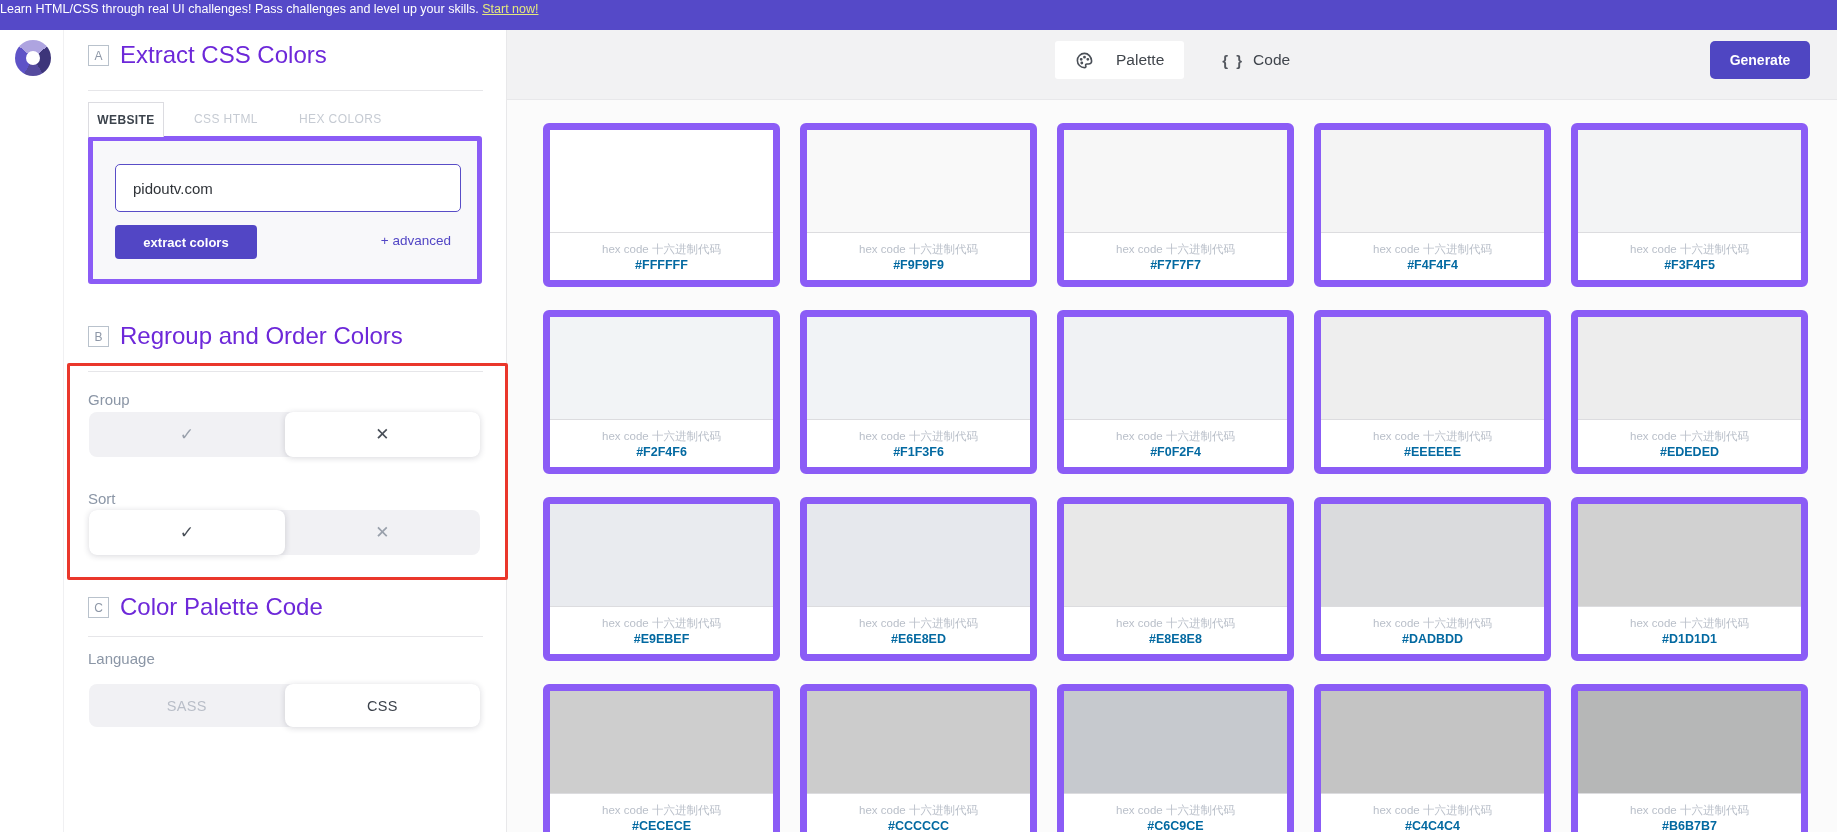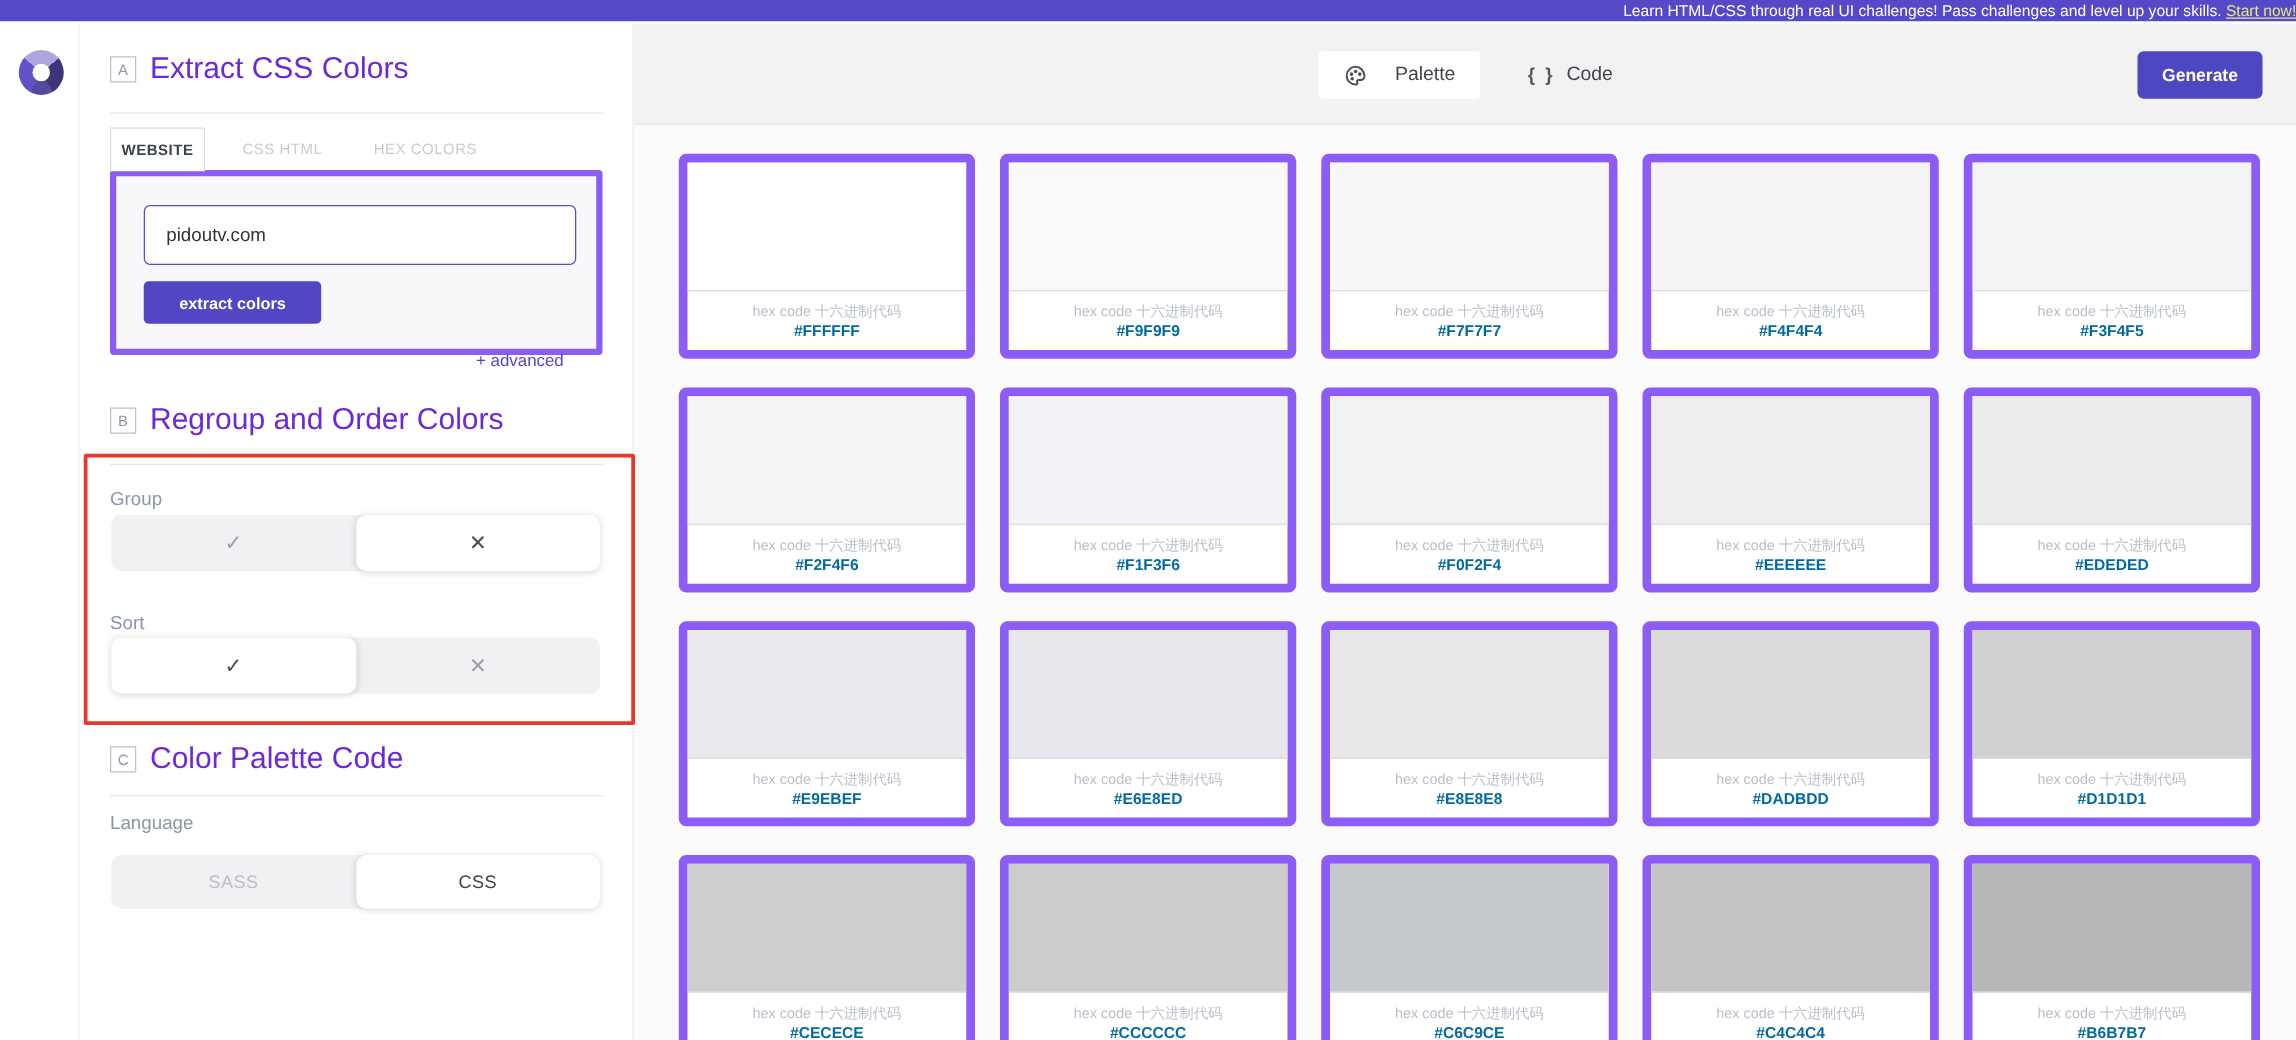--- a/index.html
+++ b/index.html
@@ -1,21 +1,21 @@
 <!DOCTYPE html>
 <html><head>
 <meta charset="utf-8">
 <style>
   * { margin:0; padding:0; box-sizing:border-box; }
   html,body { width:1837px; height:832px; overflow:hidden;
     font-family:"Liberation Sans", sans-serif; background:#fff; }
 
   
-  .banner { position:absolute; left:0; top:0; width:1837px; height:17px;
-    background:#5549c8; color:#fff; font-size:12.5px; text-align:right;
+  .banner { position:absolute; left:0; top:0; width:1837px; height:30px;
+    background:#5549c8; color:#fff; font-size:12.5px; text-align:left;
     line-height:18px; z-index:50; }
   .banner .promo-link { color:#e4e87d; text-decoration:underline; cursor:pointer; }
 
   
   .app { position:absolute; top:19px; left:0; width:1837px; height:813px; display:flex; }
 
   .rail { width:64px; background:#fff; border-right:1px solid #f0f0f2; position:relative; }
   .logo { position:absolute; left:15px; top:21px; width:36px; height:36px; border-radius:50%;
     background:conic-gradient(from -50deg, #aea4e0 0 28%, #3d357a 28% 55%, #554a9e 55% 72%, #5e53c7 72% 100%);
     cursor:pointer; }
@@ -39,21 +39,21 @@
   .tab-css { left:130px; } .tab-hex { left:235px; }
 
   .panel-a { position:absolute; left:24px; top:117px; width:394px; height:148px;
     background:#f8f8fa; border:5px solid #8b5cf6; border-radius:3px; }
   .url-input { position:absolute; left:22px; top:23px; width:346px; height:48px;
     border:1.5px solid #594dc7; border-radius:5px; background:#fff; font-size:15px; color:#2f3338;
     padding-left:17px; outline:none; font-family:"Liberation Sans", sans-serif; }
   .extract-btn { position:absolute; left:22px; top:84px; width:142px; height:34px;
     background:#5246c5; border:none; border-radius:4px; color:#fff; font-weight:bold;
     font-size:13px; cursor:pointer; font-family:"Liberation Sans", sans-serif; }
-  .advanced { position:absolute; right:26px; top:92px; color:#5246c5; font-size:13.5px; cursor:pointer;margin-top:48px; }
+  .advanced { position:absolute; right:26px; top:92px; color:#5246c5; font-size:13.5px; cursor:pointer; }
 
   .annotation { position:absolute; left:3px; top:344px; width:441px; height:217px;
     border:3px solid #ea372b; border-radius:2px; z-index:5; pointer-events:none; }
 
   .field-label { position:absolute; left:24px; height:20px; font-size:15px; color:#8b96a6; }
 
   .toggle { position:absolute; left:25px; width:391px; background:#f1f1f4; border-radius:8px;
     display:flex; }
   .toggle .seg { flex:1; display:flex; align-items:center; justify-content:center;
     font-size:17px; color:#99a0ab; cursor:pointer; }

